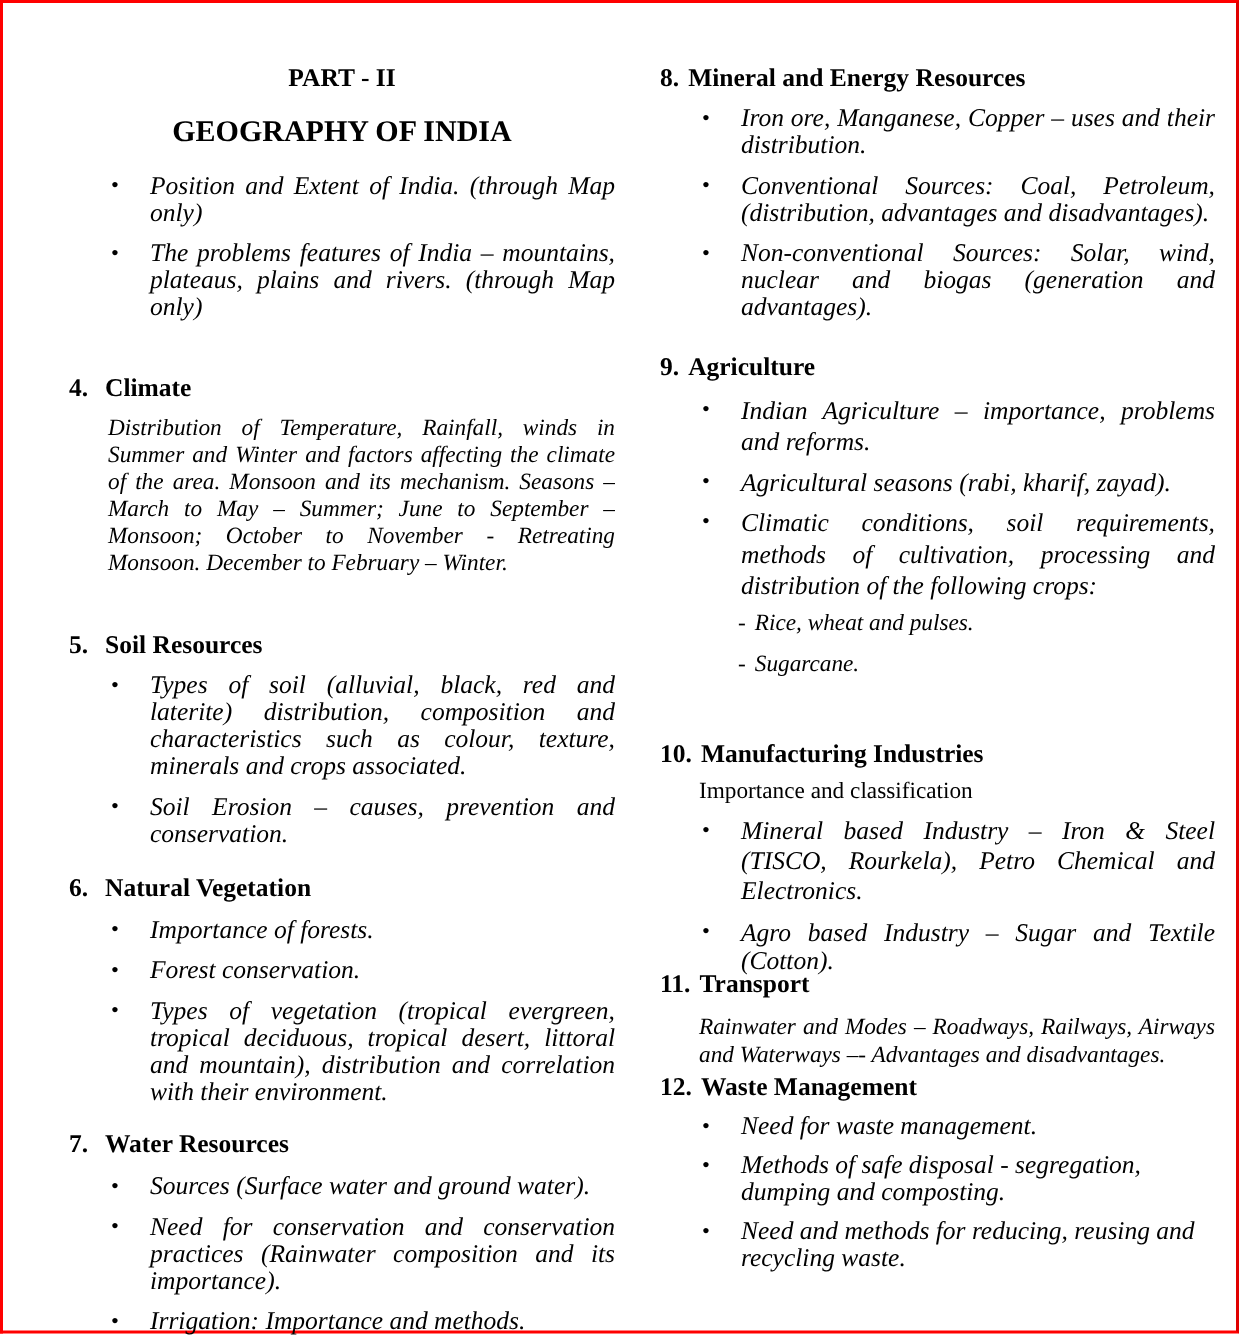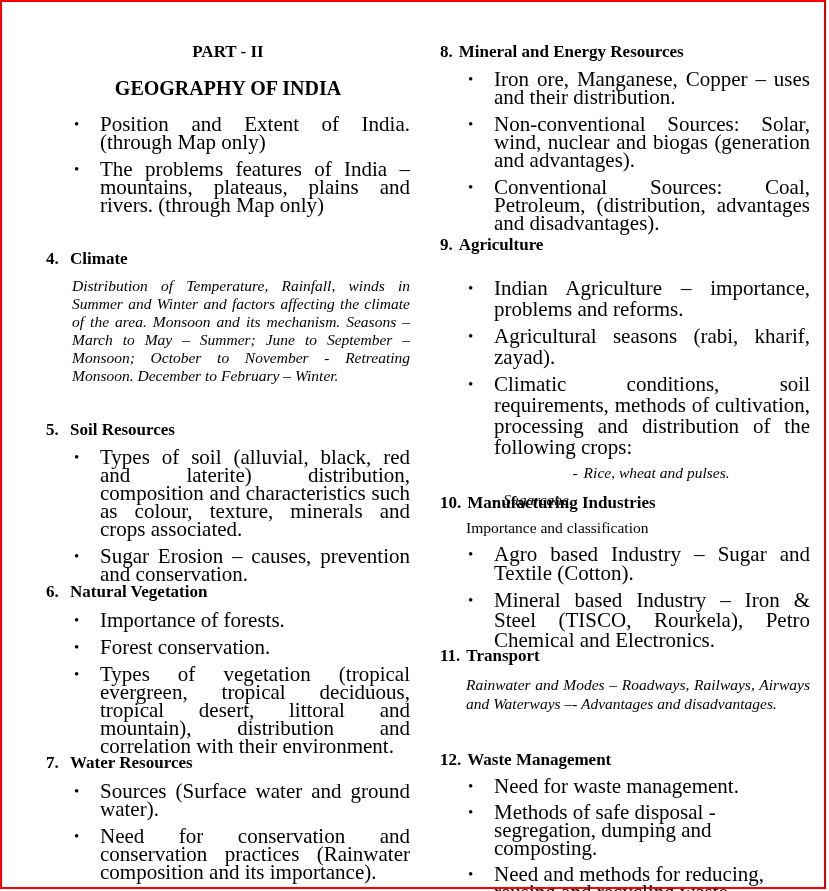--- a/index.html
+++ b/index.html
@@ -8,21 +8,21 @@
   .col { position:absolute; top:0; }
   .left { left:46px; width:364px; }
   .right { left:440px; width:370px; }
   .part { position:absolute; left:0; top:42px; width:364px; text-align:center; font-weight:bold; font-size:17px; }
   .subject { position:absolute; left:0; top:77px; width:364px; text-align:center; font-weight:bold; font-size:20px; }
   .sec { position:absolute; left:0; }
   .sec h3 { margin:0; font-size:17px; font-weight:bold; line-height:18px; white-space:nowrap; }
   .sec h3 .num { display:inline-block; width:24px; }
   .right .sec h3 .num { width:auto; margin-right:6px; }
   ul { list-style:none; margin:0; padding:0; }
-  li.b { position:relative; padding-left:54px; font-size:21px; line-height:18px; text-align:justify; }
+  li.b { position:relative; padding-left:54px; font-style:italic; font-size:17px; line-height:18px; text-align:justify; }
   li.b::before { content:"\2022"; position:absolute; left:28px; top:0; font-style:normal; font-size:15px; }
   li.d { position:relative; padding-left:52px; font-style:italic; font-size:15.5px; line-height:18px; }
   li.d .dash { font-style:normal; margin-right:6px; }
   .para { font-style:italic; font-size:15.5px; line-height:18px; text-align:justify; padding-left:26px; }
   .plain { font-size:15.5px; line-height:18px; padding-left:26px; }
   .right li.b { padding-left:54px; }
   .right li.b::before { left:28px; }
 </style>
 </head>
 <body>
@@ -42,21 +42,21 @@
 
   <div class="sec" style="top:250px;width:364px;">
     <h3><span class="num">4.</span><span>Climate</span></h3>
     <div class="para" style="margin-top:9px;">Distribution of Temperature, Rainfall, winds in Summer and Winter and factors affecting the climate of the area. Monsoon and its mechanism. Seasons –March to May – Summer; June to September – Monsoon; October to November - Retreating Monsoon. December to February – Winter.</div>
   </div>
 
   <div class="sec" style="top:421px;width:364px;">
     <h3><span class="num">5.</span><span>Soil Resources</span></h3>
     <ul>
       <li class="b" style="margin-top:9px;">Types of soil (alluvial, black, red and laterite) distribution, composition and characteristics such as colour, texture, minerals and crops associated.</li>
-      <li class="b" style="margin-top:9px;">Sugar Erosion – causes, prevention and conservation.</li>
+      <li class="b" style="margin-top:9px;">Soil Erosion – causes, prevention and conservation.</li>
     </ul>
   </div>
 
   <div class="sec" style="top:583px;width:364px;">
     <h3><span class="num">6.</span><span>Natural Vegetation</span></h3>
     <ul>
       <li class="b" style="margin-top:10px;">Importance of forests.</li>
       <li class="b" style="margin-top:9px;">Forest conservation.</li>
       <li class="b" style="margin-top:9px;">Types of vegetation (tropical evergreen, tropical deciduous, tropical desert, littoral and mountain), distribution and correlation with their environment.</li>
     </ul>
@@ -71,53 +71,53 @@
     </ul>
   </div>
 </div>
 
 <div class="col right">
 
   <div class="sec" style="top:43px;width:370px;">
     <h3><span class="num">8.</span><span>Mineral and Energy Resources</span></h3>
     <ul>
       <li class="b" style="margin-top:9px;">Iron ore, Manganese, Copper – uses and their distribution.</li>
+      <li class="b" style="margin-top:9px;">Conventional Sources: Coal, Petroleum, (distribution, advantages and disadvantages).</li>
       <li class="b" style="margin-top:9px;">Non-conventional Sources: Solar, wind, nuclear and biogas (generation and advantages).</li>
-      <li class="b" style="margin-top:9px;">Conventional Sources: Coal, Petroleum, (distribution, advantages and disadvantages).</li>
     </ul>
   </div>
 
   <div class="sec" style="top:236px;width:370px;">
     <h3><span class="num">9.</span><span>Agriculture</span></h3>
     <ul>
-      <li class="b" style="margin-top:24px;line-height:21px;">Indian Agriculture – importance, problems and reforms.</li>
+      <li class="b" style="margin-top:9px;line-height:21px;">Indian Agriculture – importance, problems and reforms.</li>
       <li class="b" style="margin-top:6px;line-height:21px;">Agricultural seasons (rabi, kharif, zayad).</li>
       <li class="b" style="margin-top:6px;line-height:21px;">Climatic conditions, soil requirements, methods of cultivation, processing and distribution of the following crops:</li>
     </ul>
     <ul>
-      <li class="d" style="margin-top:6px;text-align:center;"><span class="dash">-</span><span>Rice, wheat and pulses.</span></li>
+      <li class="d" style="margin-top:6px;"><span class="dash">-</span><span>Rice, wheat and pulses.</span></li>
       <li class="d" style="margin-top:9px;"><span class="dash">-</span><span>Sugarcane.</span></li>
     </ul>
   </div>
 
   <div class="sec" style="top:494px;width:370px;">
     <h3><span class="num">10.</span><span>Manufacturing Industries</span></h3>
     <div class="plain" style="margin-top:7px;">Importance and classification</div>
     <ul>
+      <li class="b" style="margin-top:7px;line-height:20px;">Mineral based Industry – Iron &amp; Steel (TISCO, Rourkela), Petro Chemical and Electronics.</li>
       <li class="b" style="margin-top:8px;line-height:19px;">Agro based Industry – Sugar and Textile (Cotton).</li>
-      <li class="b" style="margin-top:7px;line-height:20px;">Mineral based Industry – Iron &amp; Steel (TISCO, Rourkela), Petro Chemical and Electronics.</li>
     </ul>
   </div>
 
   <div class="sec" style="top:647px;width:370px;">
     <h3><span class="num">11.</span><span>Transport</span></h3>
     <div class="para" style="margin-top:10px;line-height:19px;">Rainwater and Modes – Roadways, Railways, Airways and Waterways –- Advantages and disadvantages.</div>
   </div>
 
-  <div class="sec" style="top:751px;width:370px;">
+  <div class="sec" style="top:716px;width:370px;">
     <h3><span class="num">12.</span><span>Waste Management</span></h3>
     <ul>
       <li class="b" style="margin-top:8px;text-align:left;">Need for waste management.</li>
       <li class="b" style="margin-top:8px;text-align:left;">Methods of safe disposal - segregation, dumping and composting.</li>
       <li class="b" style="margin-top:8px;text-align:left;">Need and methods for reducing, reusing and recycling waste.</li>
     </ul>
   </div>
 </div>
 
 </body></html>

